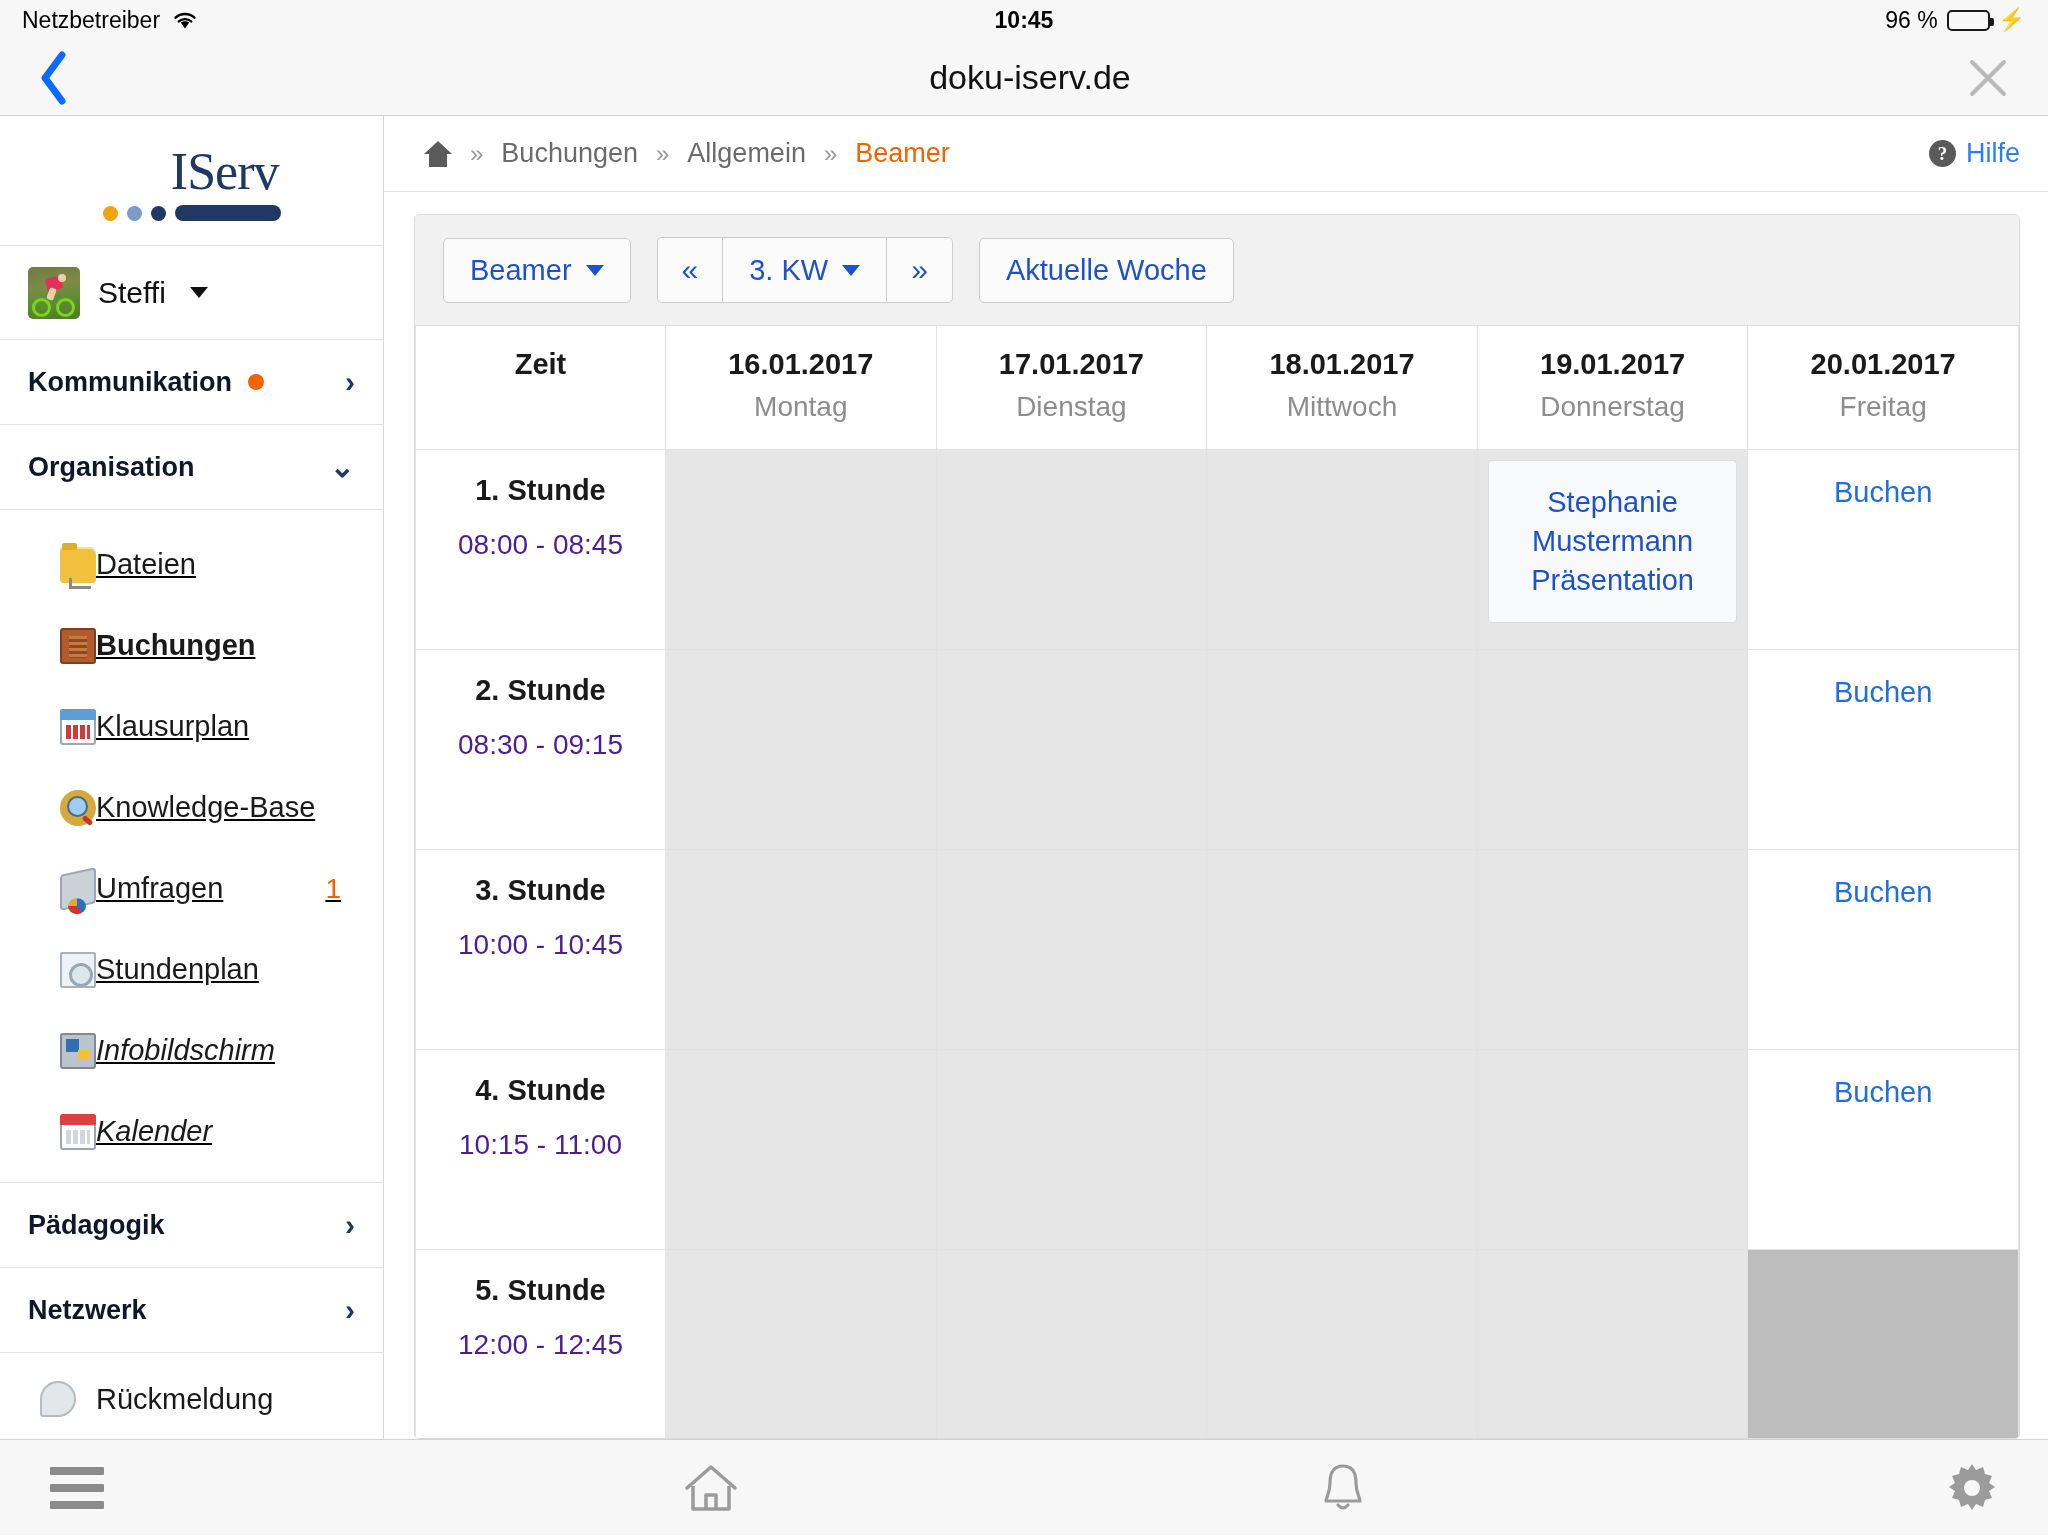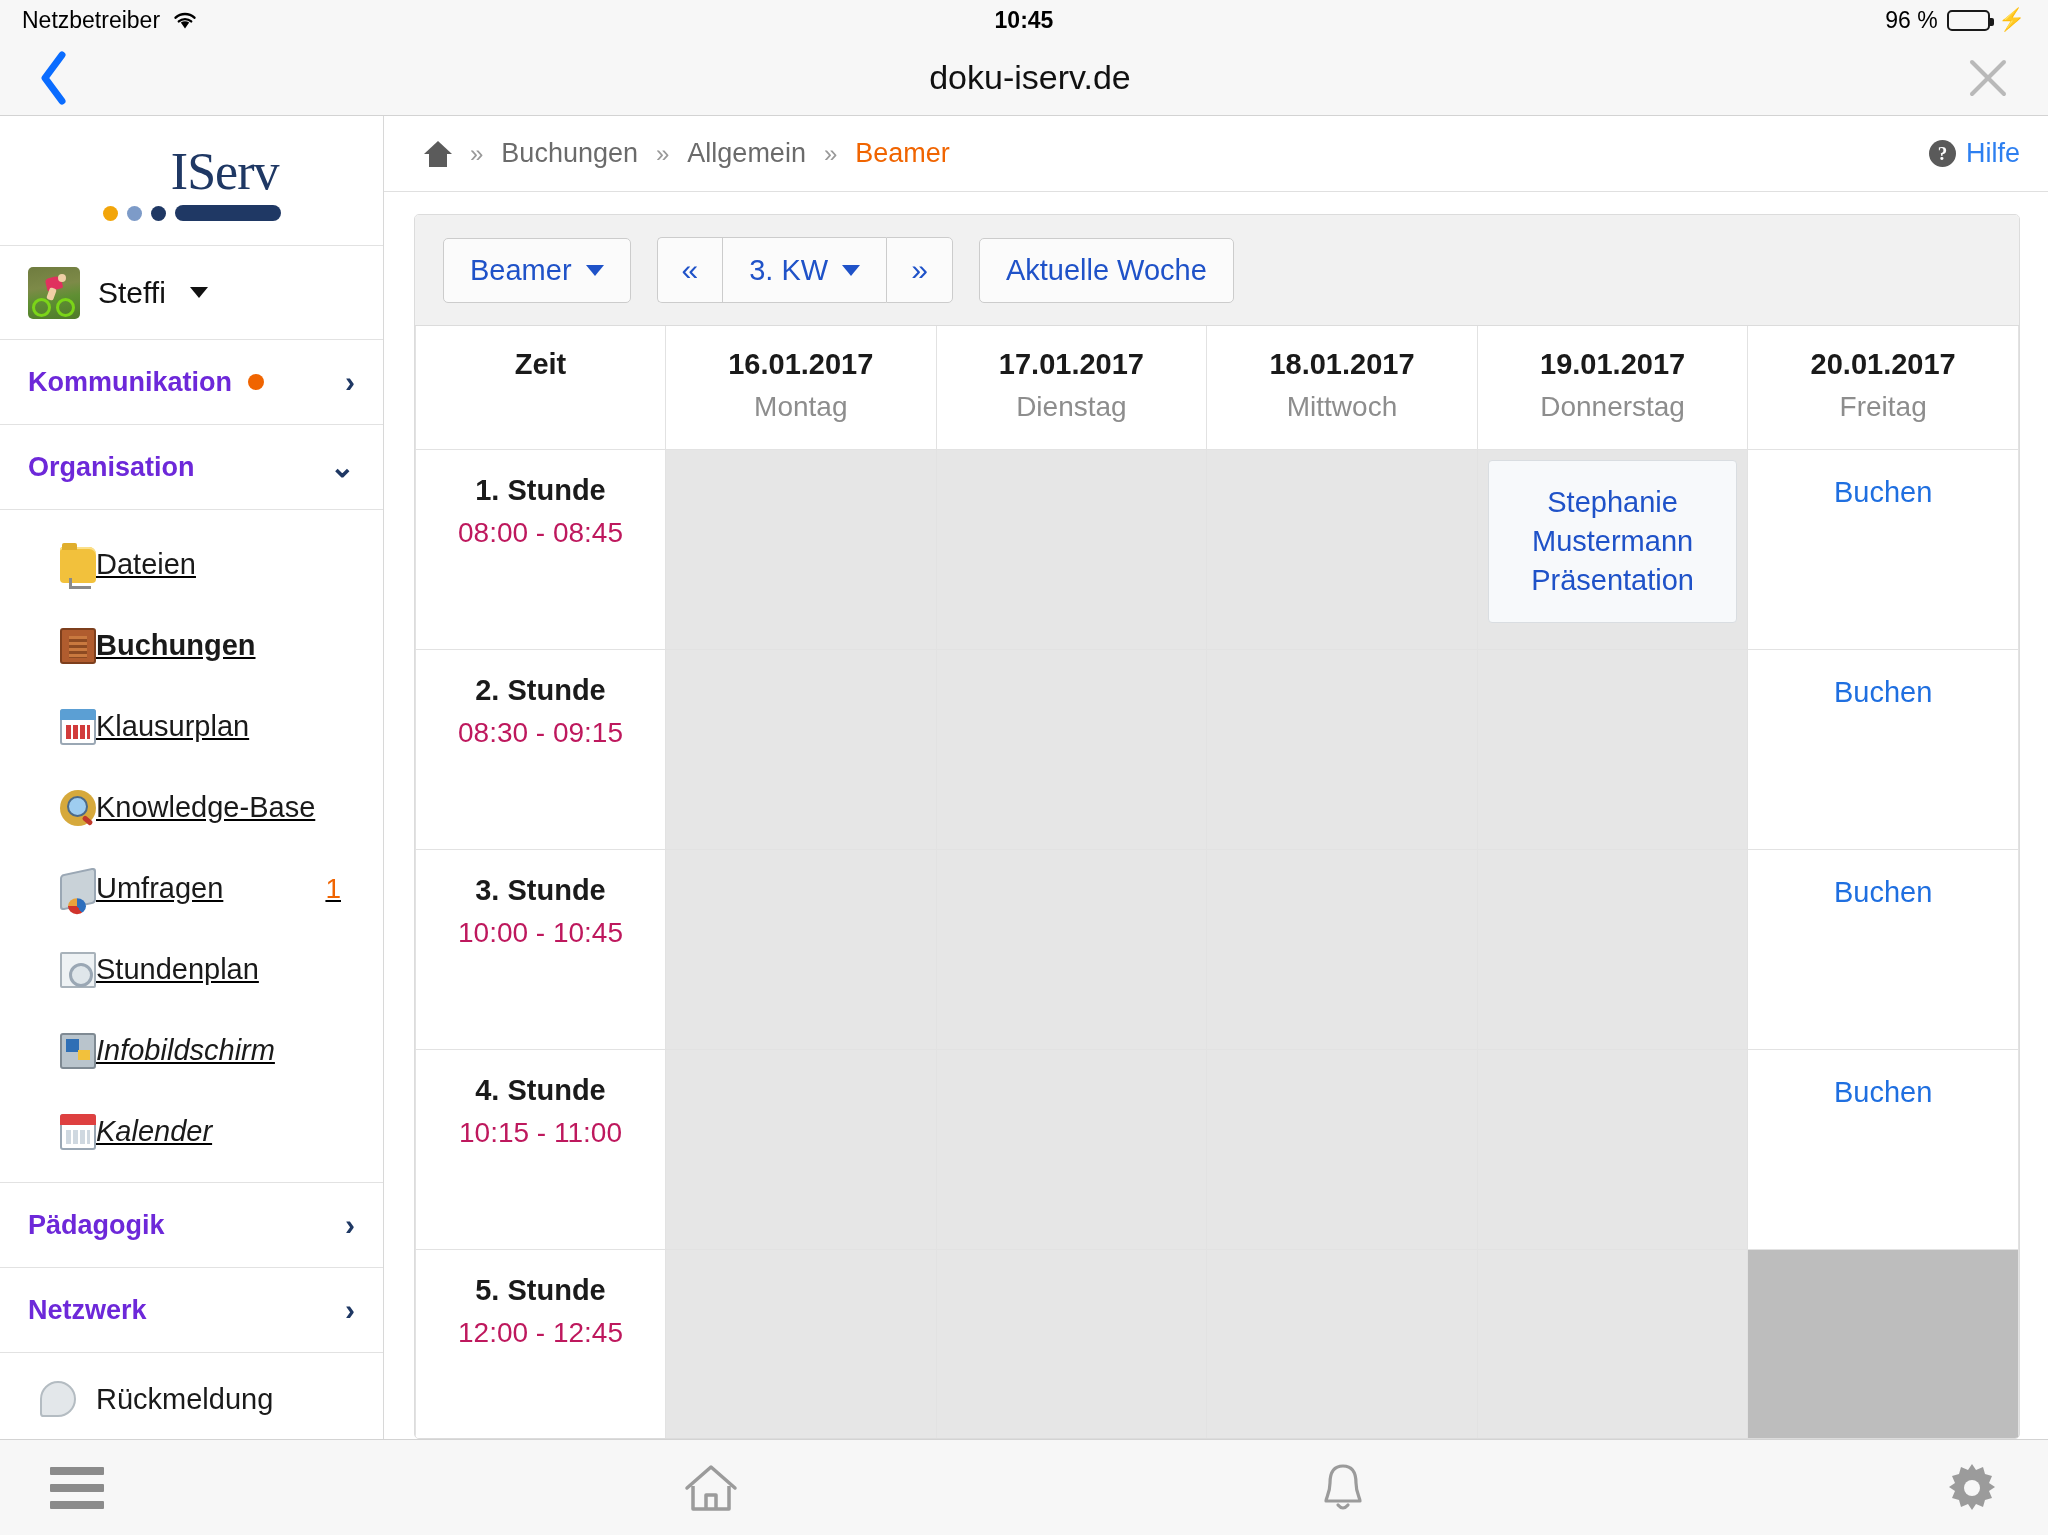--- a/index.html
+++ b/index.html
@@ -126,21 +126,21 @@
     border-top:11px solid #111; display:inline-block; margin-left:6px;
   }
 
   .section-head {
     height: 85px; display:flex; align-items:center;
     padding: 0 28px;
     border-bottom: 1px solid #e2e2e2;
     cursor: pointer;
   }
   .section-title {
-    font-size: 27px; font-weight: bold; color: #6d28d9;
+    font-size: 27px; font-weight: bold; color: #0f172a;
   }
   .orange-dot {
     width: 16px; height: 16px; border-radius: 50%; background:#f06400;
     margin-left: 16px;
   }
   .chev-right, .chev-down {
     margin-left: auto; color: #1f3864; font-weight: bold; font-size: 30px; line-height:1;
   }
   .nav-list { padding: 14px 0 10px 0; border-bottom: 1px solid #e2e2e2; }
   .nav-item {
@@ -249,21 +249,21 @@
     text-align:center; font-weight: normal;
     border-top: none;
   }
   .th-date { font-size: 29px; font-weight: bold; color:#1a1a1a; display:block; }
   .th-day { font-size: 28px; color:#8d8d8d; display:block; margin-top: 10px; }
   .th-zeit { font-size: 29px; font-weight:bold; color:#1a1a1a; }
   .col-time { width: 250px; }
   .row-h { height: 200px; }
   .td-time { text-align:center; padding-top: 24px; background:#fff; }
   .td-time .st { font-size: 29px; font-weight:bold; color:#1a1a1a; display:block; }
-  .td-time .rg { font-size: 28px; color:#be185d; display:block; margin-top: 10px; }
+  .td-time .rg { font-size: 28px; color:#4c1d95; display:block; margin-top: 22px; }
   .td-slot { background:#e6e6e6; padding: 0; }
   .td-free { background:#fff; text-align:center; padding-top: 26px; }
   .td-free .bk { color:#1f6fe0; font-size: 29px; cursor:pointer; }
   .td-scroll { background:#bdbdbd; }
   .booking {
     margin: 10px; background:#f7f9fb; border:1px solid #d9dde1; border-radius:4px;
     padding: 22px 10px; text-align:center; cursor:pointer; height: calc(100% - 20px);
   }
   .booking span { display:block; color:#1f52c8; font-size: 29px; line-height: 1.35; }
 

